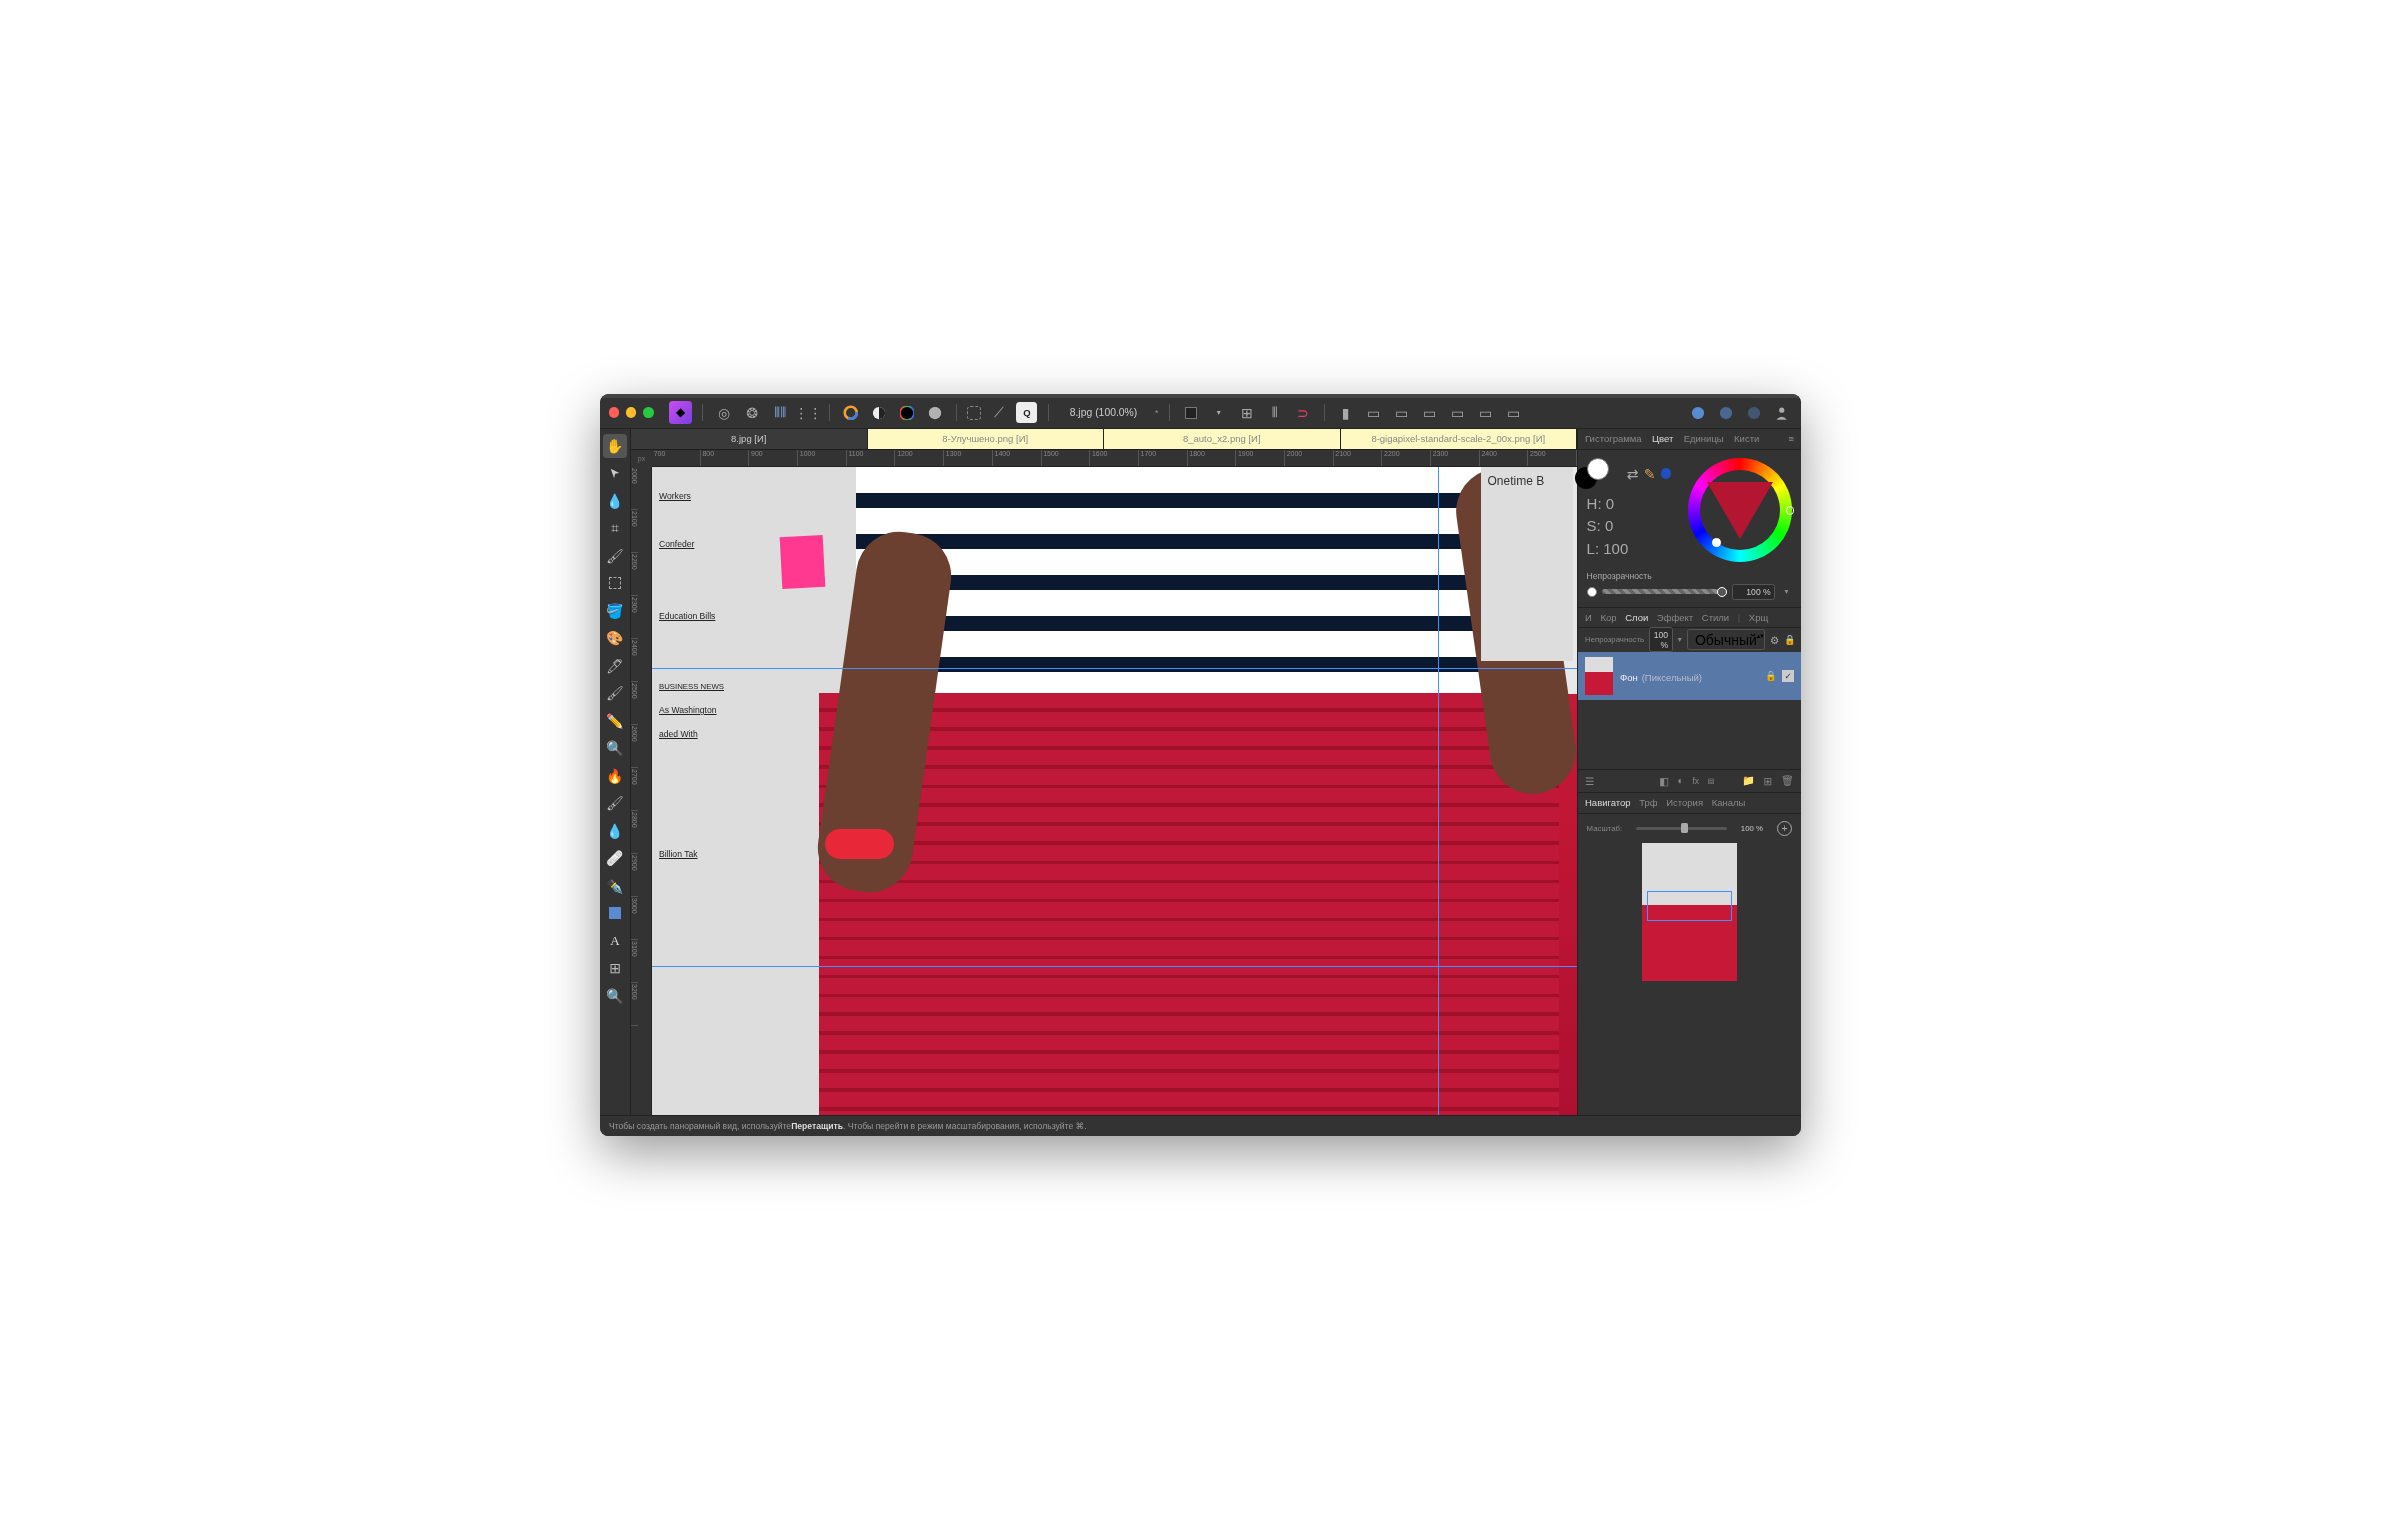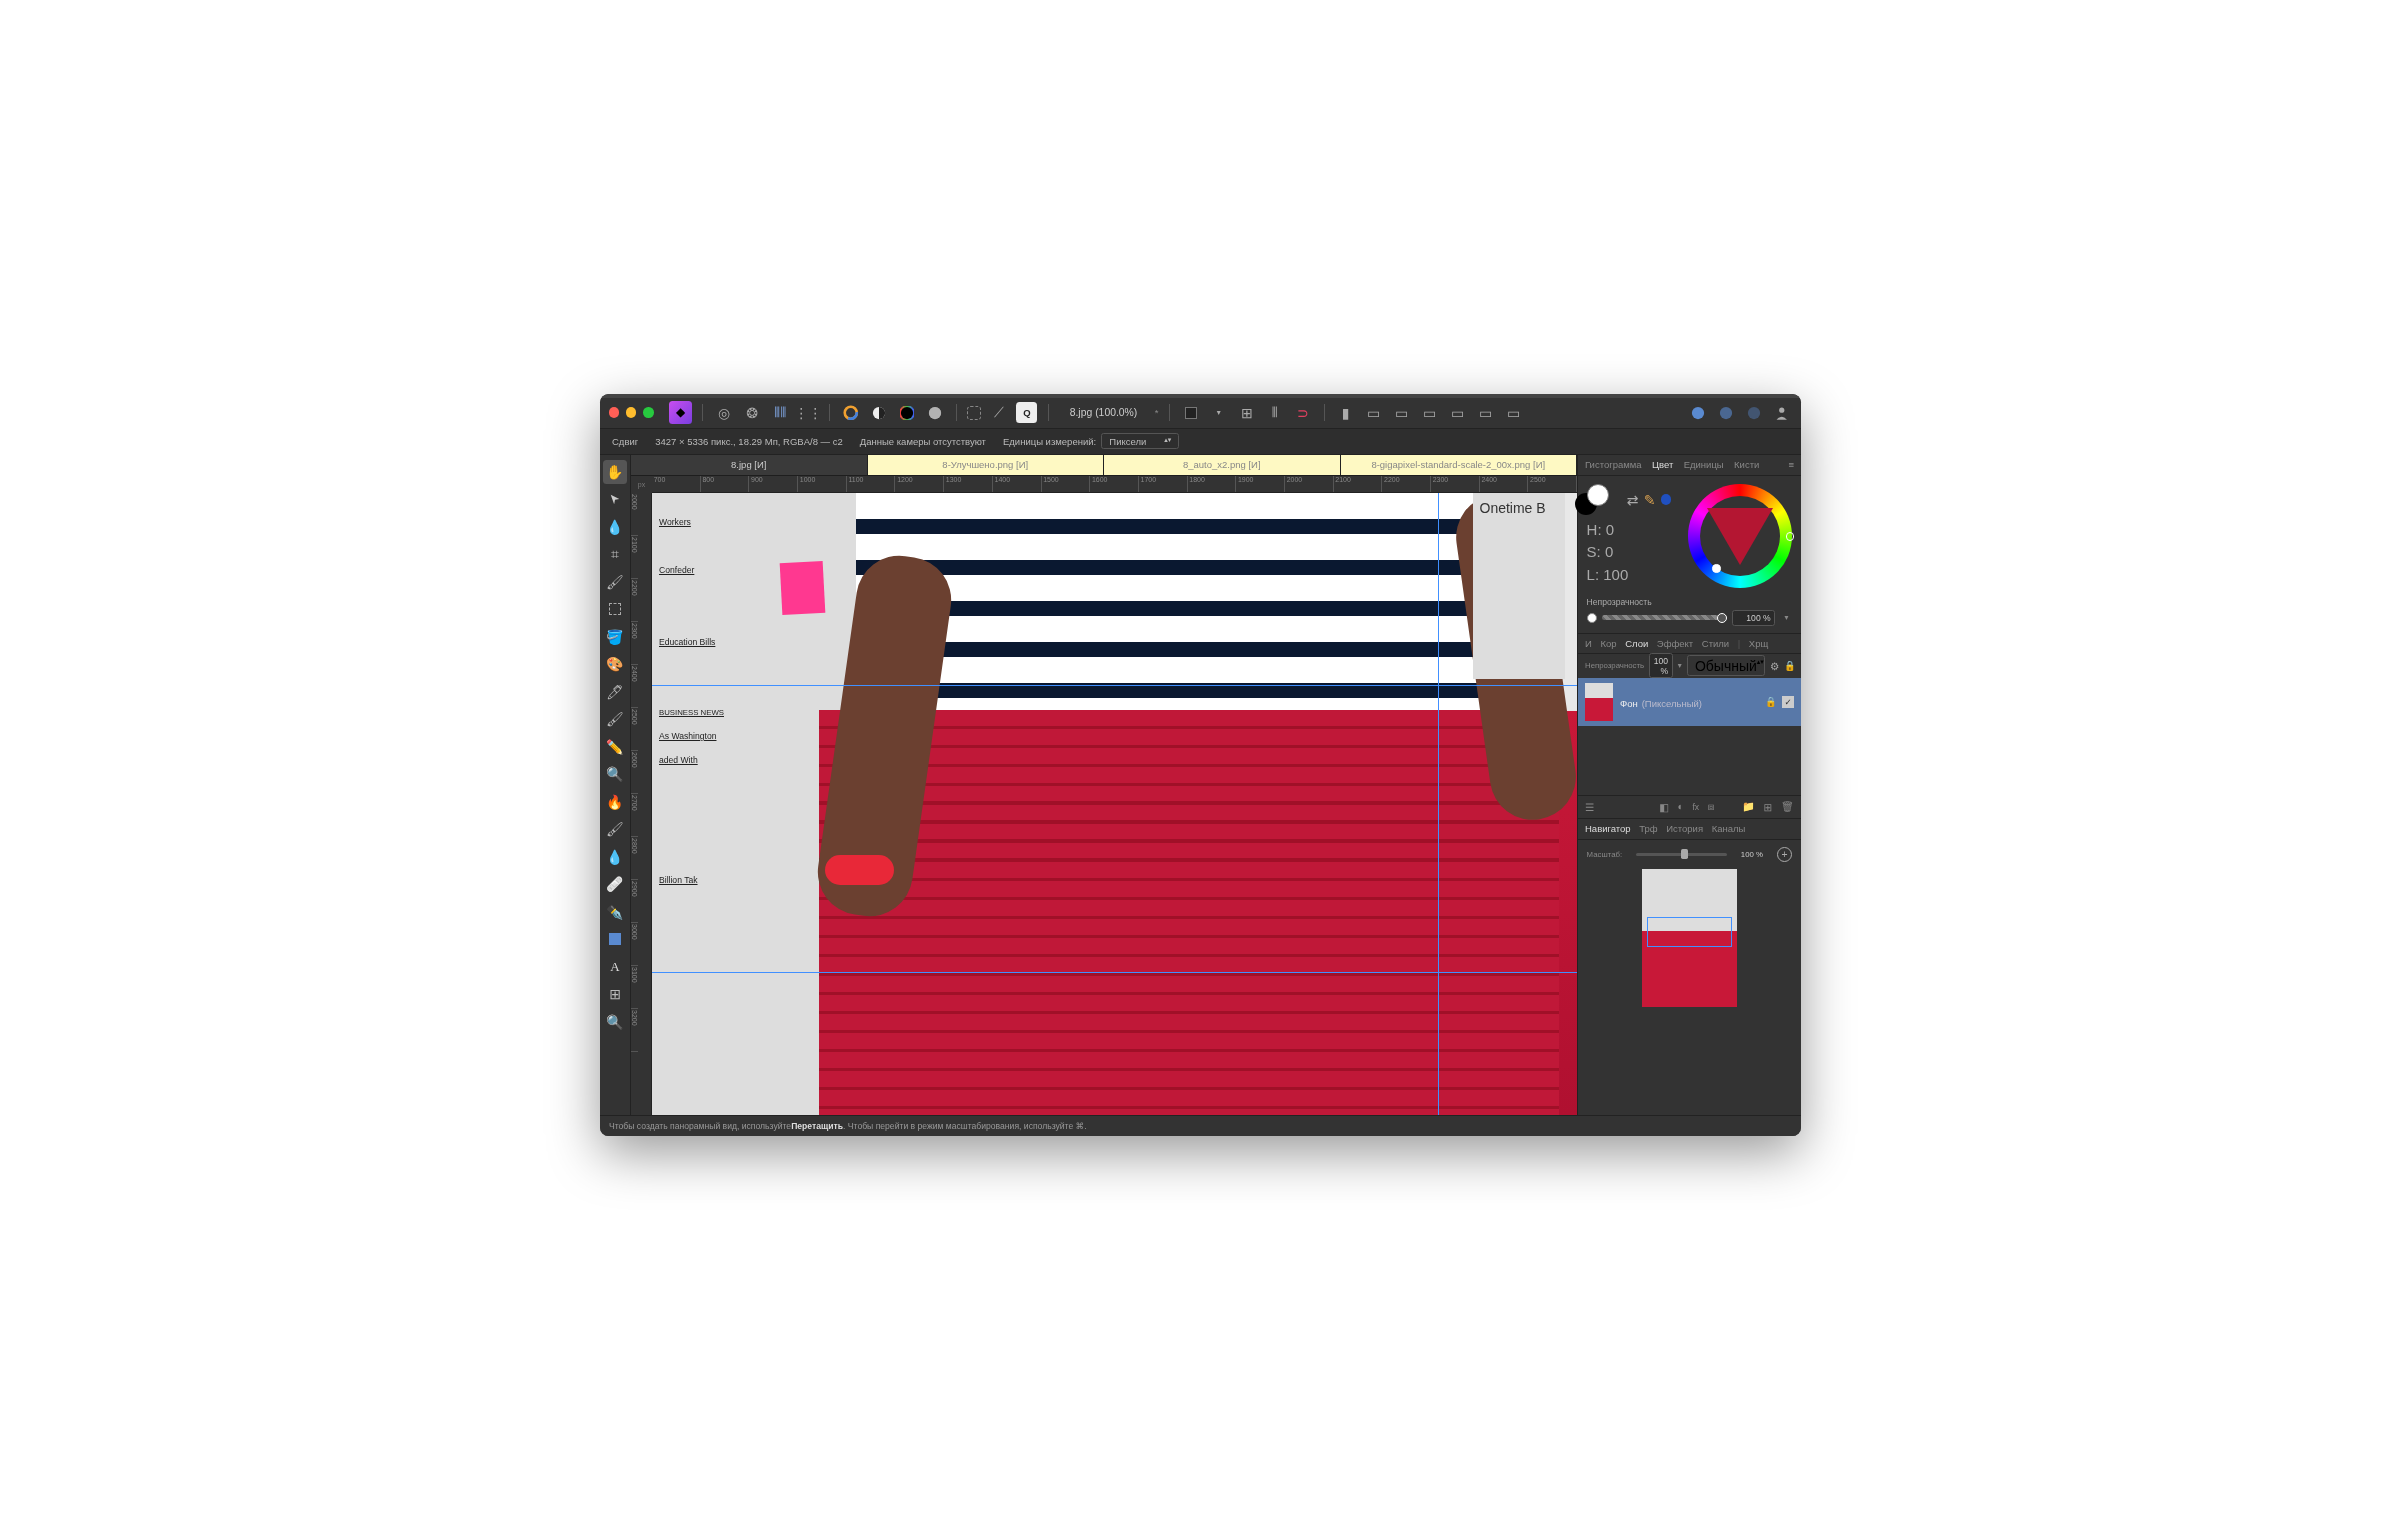--- a/index.html
+++ b/index.html
@@ -181,32 +181,20 @@
         </svg>
       </div>
     <div class="tb-icon">
         <svg width="15.5" height="15.5" viewBox="0 0 18 18">
           <circle cx="9" cy="6" r="3" fill="#aaa"></circle>
           <path d="M3 17 Q9 10 15 17" fill="#aaa"></path>
         </svg>
       </div>
   </div>
 
-  <div class="infobar">
-    <span>Сдвиг</span>
-    <span>3427 × 5336 пикс., 18.29 Мп, RGBA/8 — c2</span>
-    <span>Данные камеры отсутствуют</span>
-    <div class="info-sel">
-      <span>Единицы измерений:</span>
-      <div class="sel-box">
-          <span>Пиксели</span>
-          <span style="font-size:7px;">▴▾</span>
-        </div>
-    </div>
-  </div>
 
   <div class="workspace">
     <div class="tools">
       <div class="tool active">✋</div>
       <div class="tool">
           <svg width="12" height="12" viewBox="0 0 14 14">
             <path d="M2 2 L12 7 L7 8 L6 13 Z" fill="#ccc"></path>
           </svg>
         </div>
       <div class="tool">💧</div>
@@ -285,21 +273,21 @@
                 <div class="news-txt">
               <div>Workers</div><br><div>Confeder</div><br><br><div>Education Bills</div><br><br><div style="font-size:7.8px;">BUSINESS NEWS</div><div>As Washington</div><div>aded With</div><br><br><br><br><div>Billion Tak</div>
             </div>
               </div>
             <div class="sticky"></div>
             <div class="stripes"></div>
             <div class="skirt"></div>
             <div class="arm1"></div>
             <div class="arm2"></div>
             <div class="brace"></div>
-            <div style="position:absolute;top:0;right:12px;width:10%;height:30%;background:#ddd;padding:7px;font-size:14px;color:#333;">Onetime B</div>
+            <div style="position:absolute;top:0;right:4px;width:10%;height:30%;background:#ddd;padding:7px;font-size:12px;color:#333;">Onetime B</div>
           </div>
           <div class="guide-v" style="left:85%;"></div>
           <div class="guide-h" style="top:31%;"></div>
           <div class="guide-h" style="top:77%;"></div>
         </div>
       </div>
     </div>
 
     <div class="right">
       <div class="ptabs">

